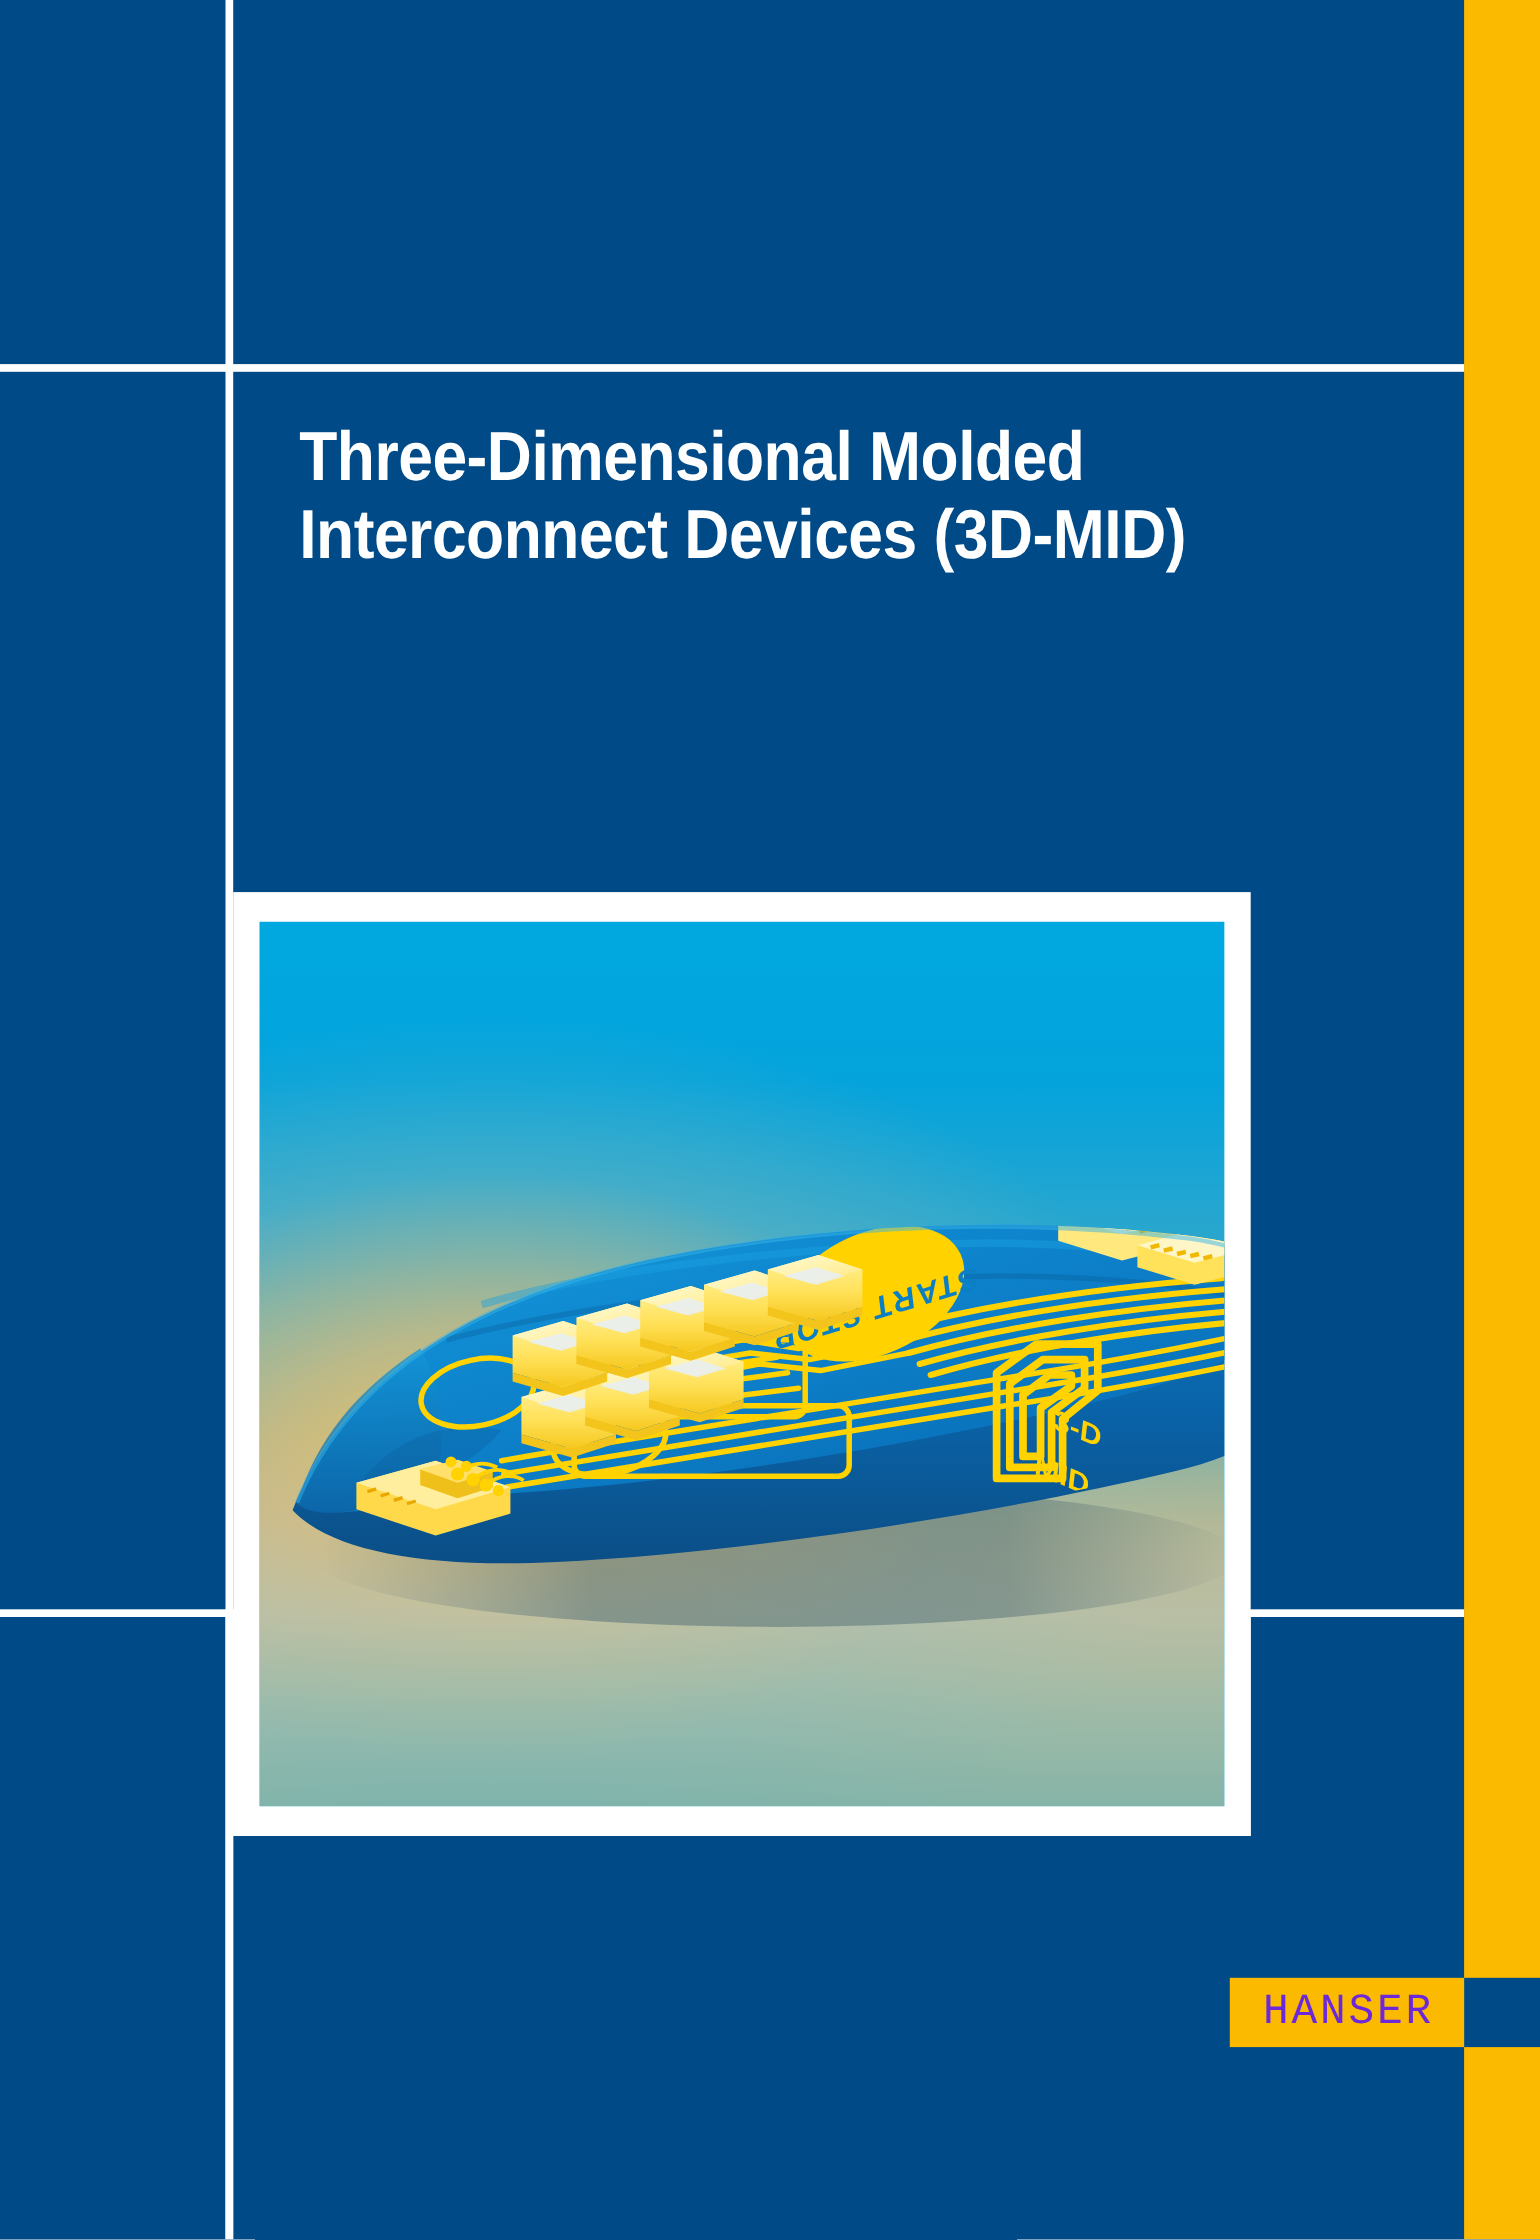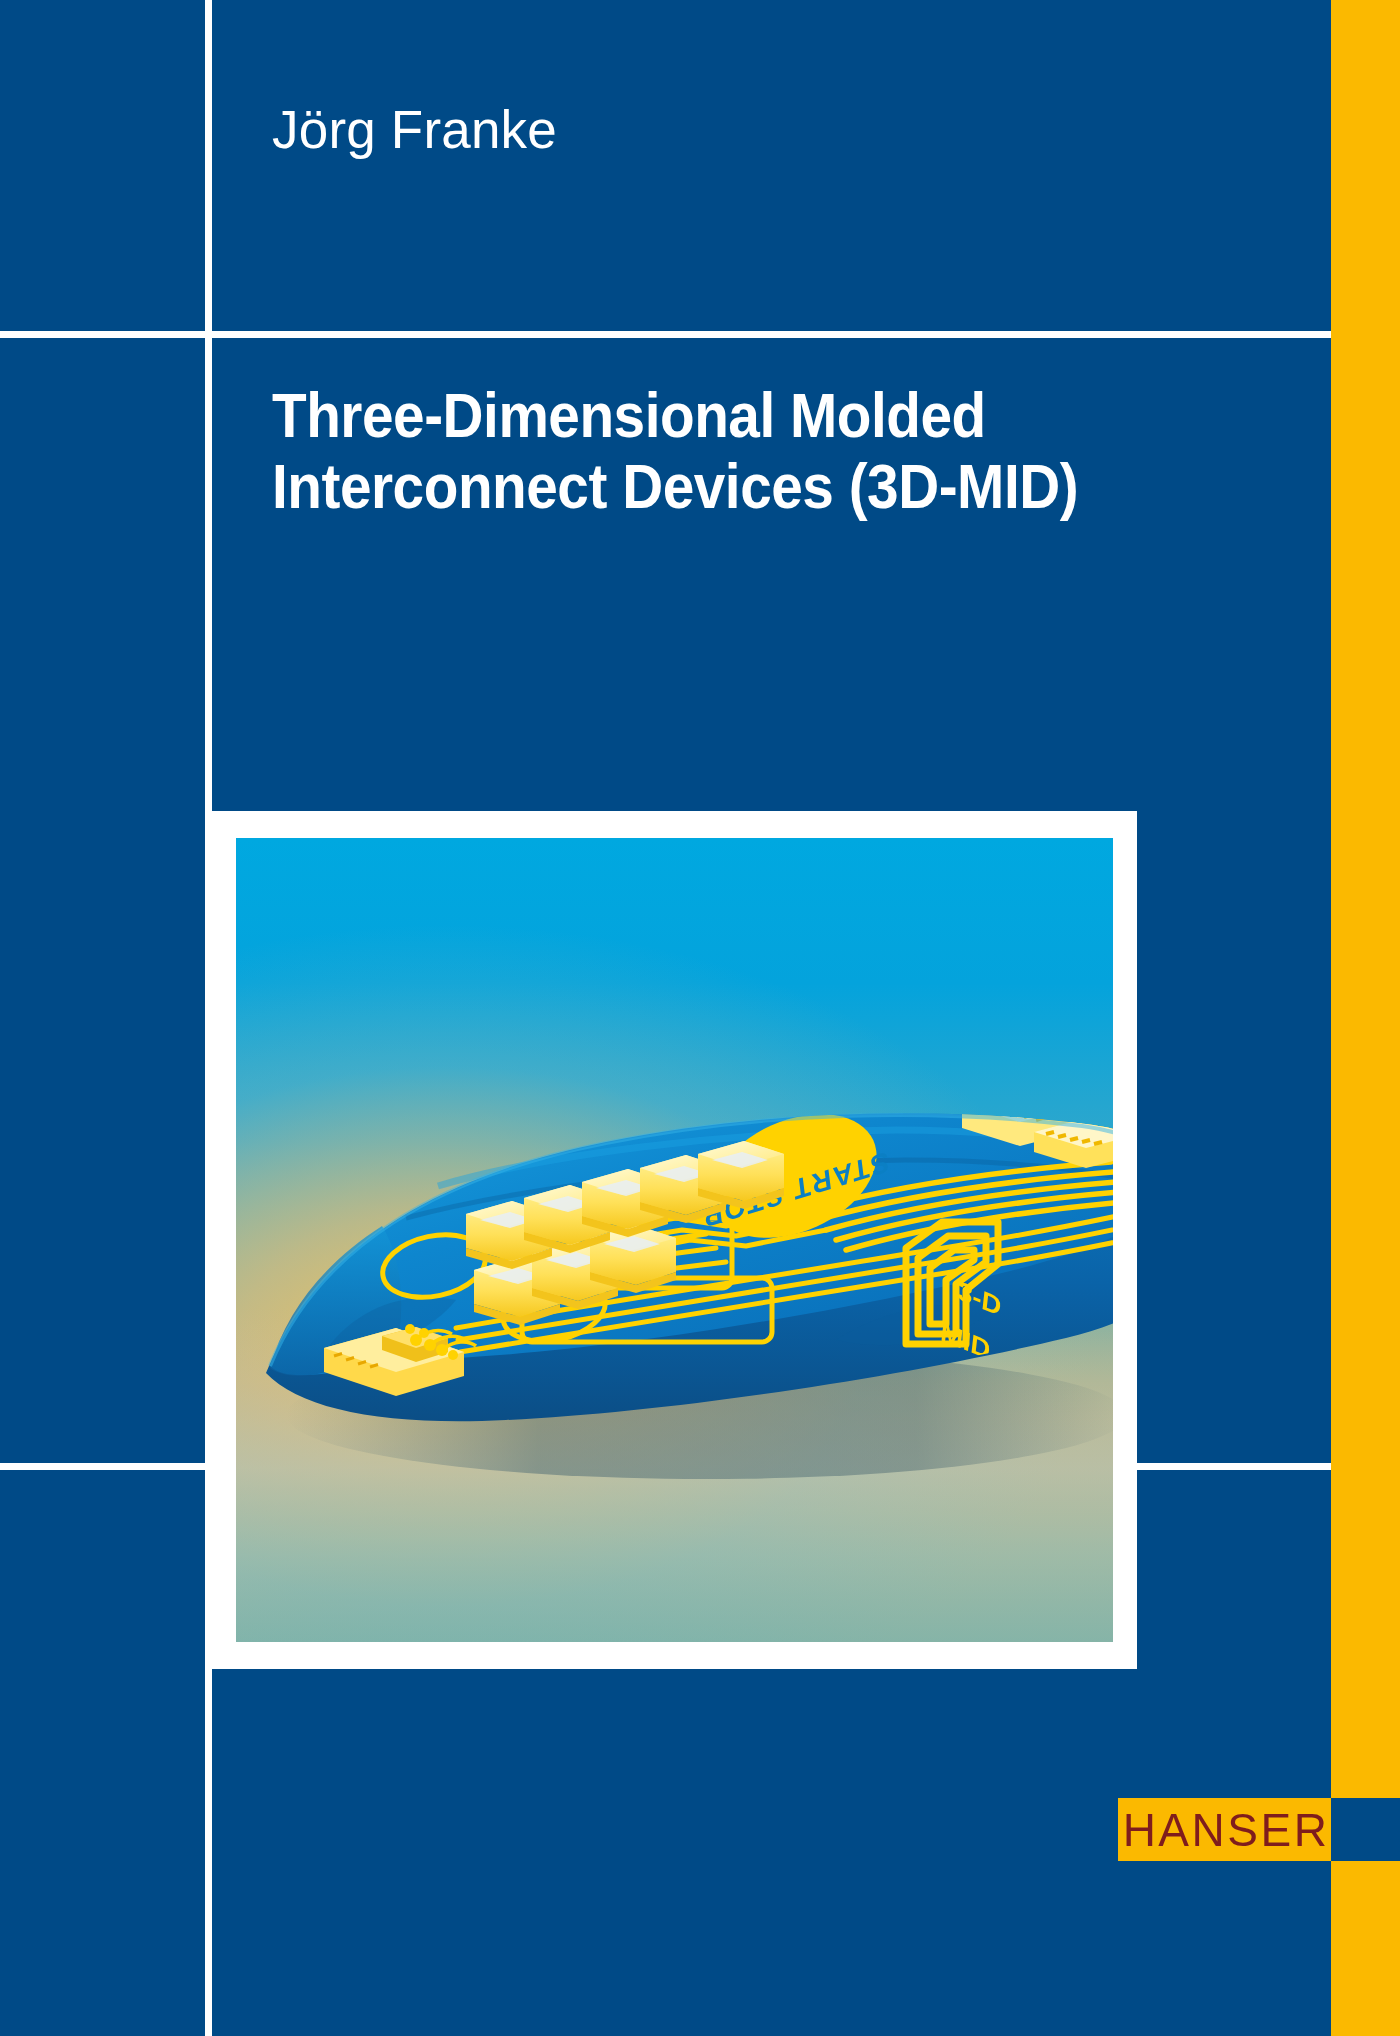--- a/index.html
+++ b/index.html
@@ -101,23 +101,23 @@
   .car svg{display:block;}
 
   
   .hanser{
     position:absolute;left:1118px;top:1798px;
     width:213px;height:63px;
     background:#FBB900;
     display:flex;align-items:center;justify-content:center;
   }
   .hanser span{
-    color:#7f1d1d;
-    font-family:Liberation Sans, sans-serif;
-    font-size:46px;
+    color:#6d28d9;
+    font-family:Liberation Mono, monospace;
+    font-size:39px;
     letter-spacing:2.5px;
     line-height:1;
     padding-left:3px;
   }
   .stripe-notch{
     position:absolute;left:1331px;top:1798px;width:69px;height:63px;background:#004A87;
   }
 </style>
 </head>
 <body>
@@ -126,21 +126,20 @@
 
   <div class="bg-blue"></div>
 
   <div class="stripe-right"></div>
 
   <div class="rule-v rule-v-main"></div>
   <div class="rule-h rule-h-top"></div>
   <div class="rule-h rule-h-bot"></div>
   <div class="rule-v rule-v-bot"></div>
 
-  <div class="author">Jörg Franke</div>
 
   <div class="title-block">
     <div class="title-line">Three-Dimensional Molded</div>
     <div class="title-line">Interconnect Devices (3D-MID)</div>
   </div>
 
 
   <div class="art-frame"></div>
   <div class="art-frame-lower"></div>
 

